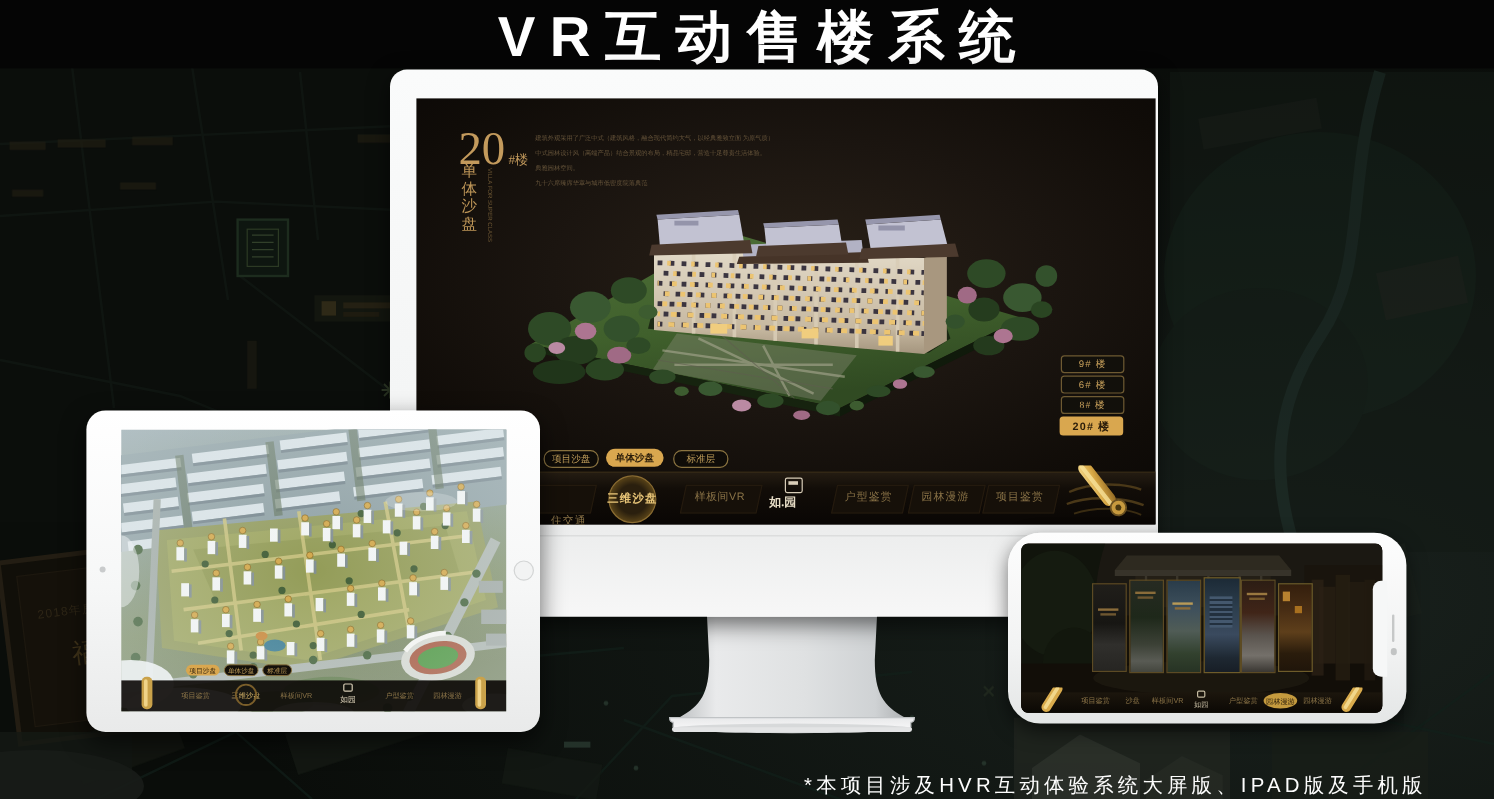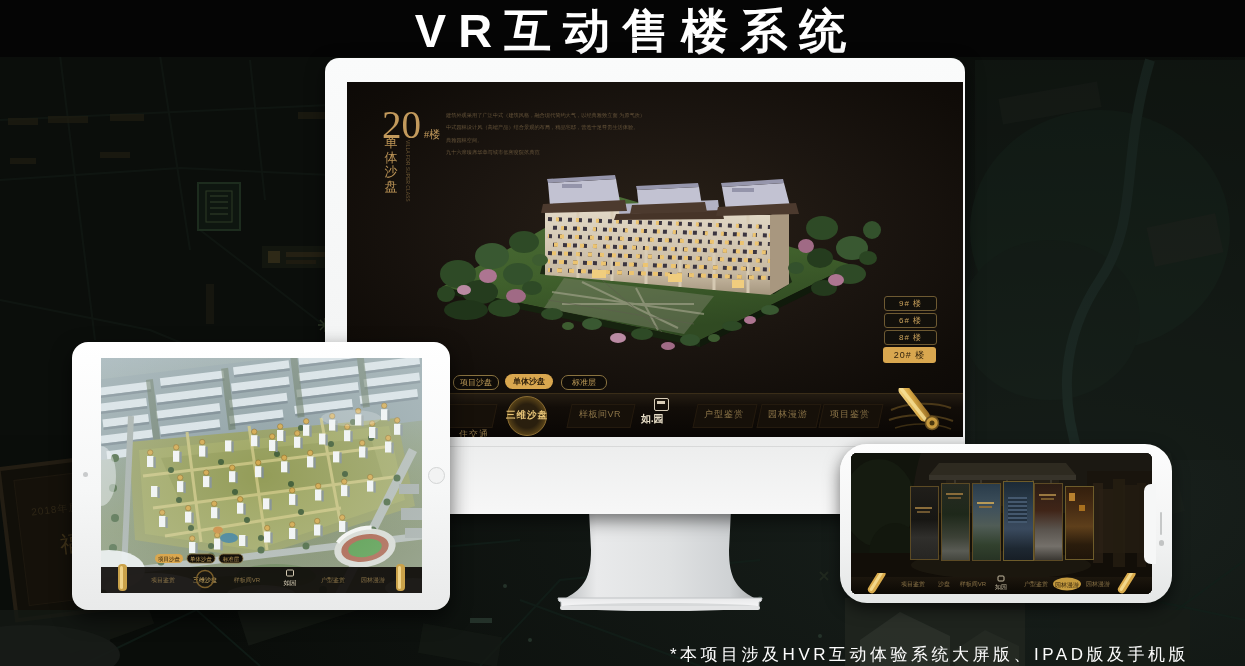--- a/index.html
+++ b/index.html
@@ -284,22 +284,22 @@
       <ellipse cx="186" cy="176" rx="8" ry="5" fill="#ba8aa3"></ellipse>
       <ellipse cx="236" cy="184" rx="7" ry="4" fill="#a06a85"></ellipse>
       <ellipse cx="136" cy="164" rx="6" ry="4" fill="#3d5c30"></ellipse>
       <ellipse cx="282" cy="176" rx="6" ry="4" fill="#3d5c30"></ellipse>
       <ellipse cx="318" cy="158" rx="6" ry="4" fill="#ad7591"></ellipse>
     </g>
   </svg>
 
   <div class="abs" style="left:537px;top:214px;width:51px;height:13px;border:1px solid #6e5a32;border-radius:3px;background:#12100b;color:#caa25c;font-size:8px;text-align:center;line-height:13px;letter-spacing:1px;">9# 楼</div>
   <div class="abs" style="left:537px;top:231px;width:51px;height:13px;border:1px solid #6e5a32;border-radius:3px;background:#12100b;color:#caa25c;font-size:8px;text-align:center;line-height:13px;letter-spacing:1px;">6# 楼</div>
-  <div class="abs" style="left:537px;top:248px;width:51px;height:13px;border:1px solid #6e5a32;border-radius:3px;background:#12100b;color:#caa25c;font-size:8px;text-align:center;line-height:13px;letter-spacing:1px;">8# 楼</div>
-  <div class="abs" style="left:536px;top:265px;width:53px;height:16px;border-radius:3px;background:#d9a74f;color:#2b1d0a;font-size:9px;font-weight:normal;text-align:center;line-height:16px;letter-spacing:1px;">20# 楼</div>
+  <div class="abs" style="left:537px;top:248px;width:51px;height:13px;border:1px solid #6e5a32;border-radius:3px;background:#12100b;color:#caa25c;font-size:8px;text-align:center;line-height:13px;letter-spacing:1px;font-family:Liberation Serif, serif;">8# 楼</div>
+  <div class="abs" style="left:536px;top:265px;width:53px;height:16px;border-radius:3px;background:#d9a74f;color:#2b1d0a;font-size:9px;font-weight:bold;text-align:center;line-height:16px;letter-spacing:1px;">20# 楼</div>
 
   <div class="abs" style="left:106px;top:293px;width:44px;height:13px;border:1px solid #8a7340;border-radius:7px;background:#0f0c08;color:#bf9c59;font-size:8px;text-align:center;line-height:13px;">项目沙盘</div>
   <div class="abs" style="left:158px;top:292px;width:48px;height:15px;border-radius:8px;background:#d9a74f;color:#2b1d0a;font-size:8px;font-weight:bold;text-align:center;line-height:15px;">单体沙盘</div>
   <div class="abs" style="left:214px;top:293px;width:44px;height:13px;border:1px solid #8a7340;border-radius:7px;background:#0f0c08;color:#bf9c59;font-size:8px;text-align:center;line-height:13px;">标准层</div>
 
   <div class="abs" style="left:0;top:311px;width:616px;height:44px;background:linear-gradient(180deg,#241c12 0%,#120d08 30%,#090604 100%);border-top:1px solid #3a2d18;"></div>
 
   <div class="abs" style="left:88px;top:322px;width:58px;height:22px;background:#161009;transform:skewX(-12deg);border:1px solid #241a0e;"></div>
   <div class="abs" style="left:92px;top:346px;width:50px;color:#8a7347;font-size:9px;text-align:right;letter-spacing:1px;">住交通</div>
 

